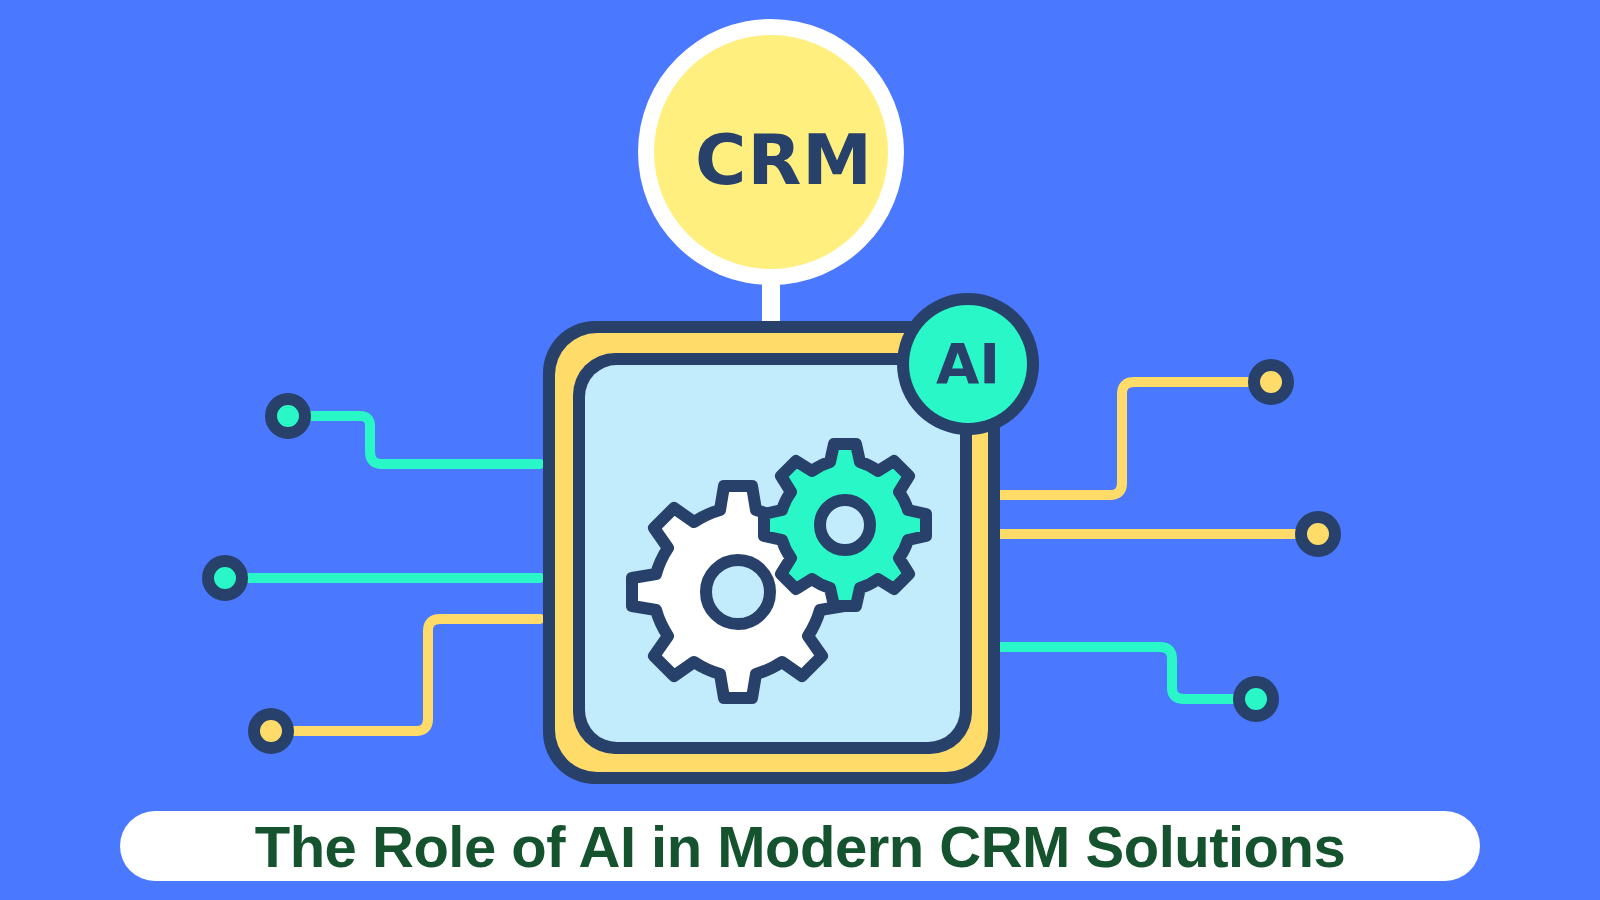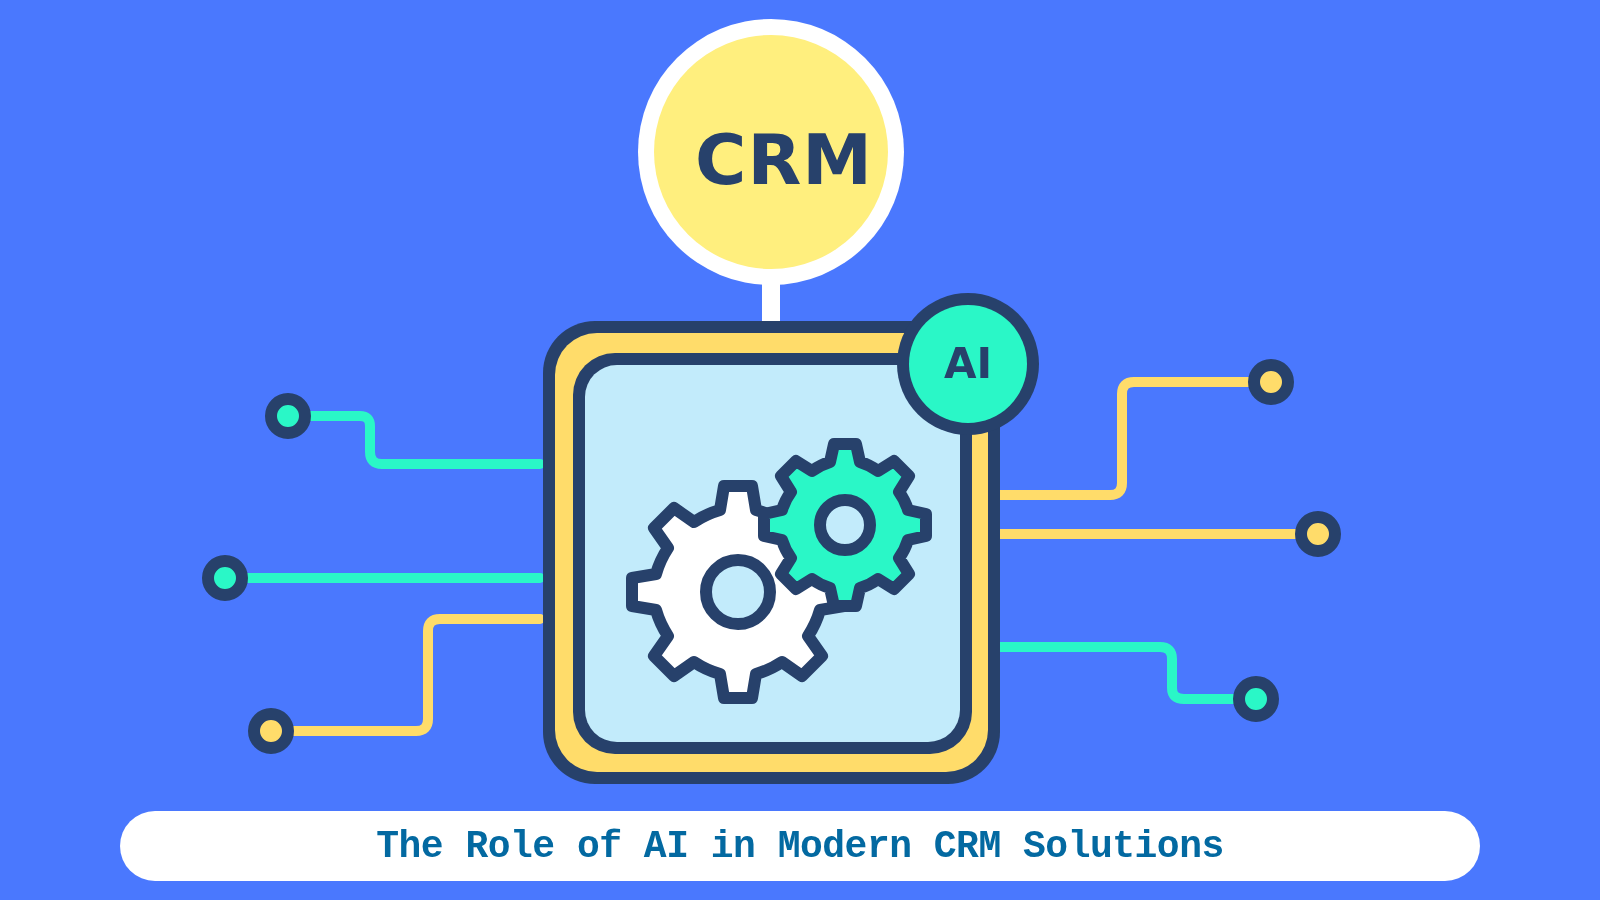--- a/index.html
+++ b/index.html
@@ -14,30 +14,30 @@
     .crm-label {
       position: absolute; left: 640px; top: 110px; width: 260px; height: 100px;
       display: flex; align-items: center; justify-content: center;
       font-family: "DejaVu Sans", sans-serif; font-weight: bold;
       font-size: 70px; color: #27416B; letter-spacing: 1px; margin-left: 14px;
     }
     .ai-label {
       position: absolute; left: 898px; top: 323px; width: 140px; height: 80px;
       display: flex; align-items: center; justify-content: center;
       font-family: "DejaVu Sans", sans-serif; font-weight: bold;
-      font-size: 42px; color: #27416B;
+      font-size: 56px; color: #27416B;
     }
     .title-bar {
       position: absolute; left: 120px; top: 811px; width: 1360px; height: 70px;
       background: #FFFFFF; border-radius: 35px;
       display: flex; align-items: center; justify-content: center;
     }
     .title-text {
-      font-family: Liberation Mono, monospace; font-weight: bold;
-      font-size: 38px; color: #0369a1; letter-spacing: -0.5px;
+      font-family: Liberation Sans, sans-serif; font-weight: bold;
+      font-size: 58px; color: #14532d; letter-spacing: -0.5px;
     }
   </style>
 </head>
 <body>
 
 <div class="stage">
   <svg width="1600" height="900" viewBox="0 0 1600 900">
 
     <g fill="none" stroke-width="10" stroke-linecap="round" stroke-linejoin="round">
       <path d="M 288 416 L 360 416 Q 370 416 370 426 L 370 452 Q 370 464 382 464 L 540 464" stroke="#2AF7C7"></path>

